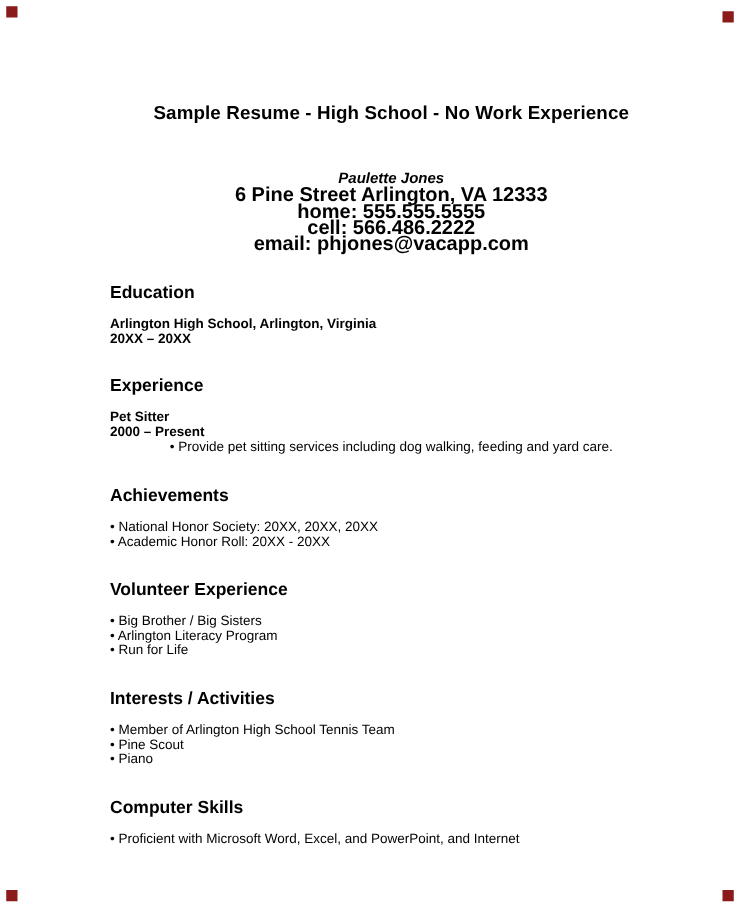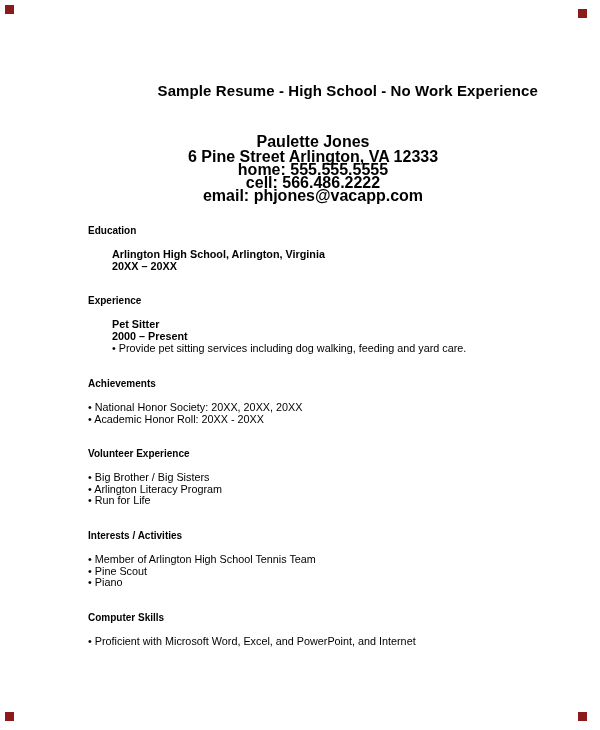--- a/index.html
+++ b/index.html
@@ -21,56 +21,57 @@
   }
   .corner.tl { left: 5px;  top: 5px; }
   .corner.tr { right: 13px; top: 9px; }
   .corner.bl { left: 5px;  bottom: 9px; }
   .corner.br { right: 13px; bottom: 9px; }
 
   .doc {
     padding: 82px 62px 0 88px;
   }
   .title {
-    text-align: right;
+    text-align: center;
     font-weight: bold;
     font-size: 15px;
     letter-spacing: 0.1px;
     margin: 0 0 36px 0;
   }
   .contact {
     text-align: center;
     font-weight: bold;
   }
   .contact .name {
-    font-size: 16px;
+    font-size: 12px;
     line-height: 14px;
     margin-bottom: 1px;
+    font-style: italic;
   }
   .contact .line {
     font-size: 16px;
     line-height: 13px;
   }
   .heading {
     font-weight: bold;
-    font-size: 10px;
+    font-size: 14px;
     margin: 23px 0 13px 0;
   }
-  .entry { margin-bottom: 9px; margin-left: 24px; }
+  .entry { margin-bottom: 9px; }
   .entry-title,
   .entry-dates {
     font-weight: bold;
     font-size: 10.8px;
     line-height: 11.6px;
   }
   .bullet {
     font-size: 10.8px;
     line-height: 11.6px;
   }
-  .entry .bullet { margin-top: 1px; }
+  .entry .bullet { margin-top: 1px; text-align: center; }
 </style>
 </head>
 <body>
 
 <div class="corner tl"></div>
 <div class="corner tr"></div>
 <div class="corner bl"></div>
 <div class="corner br"></div>
 
 <div class="doc">

